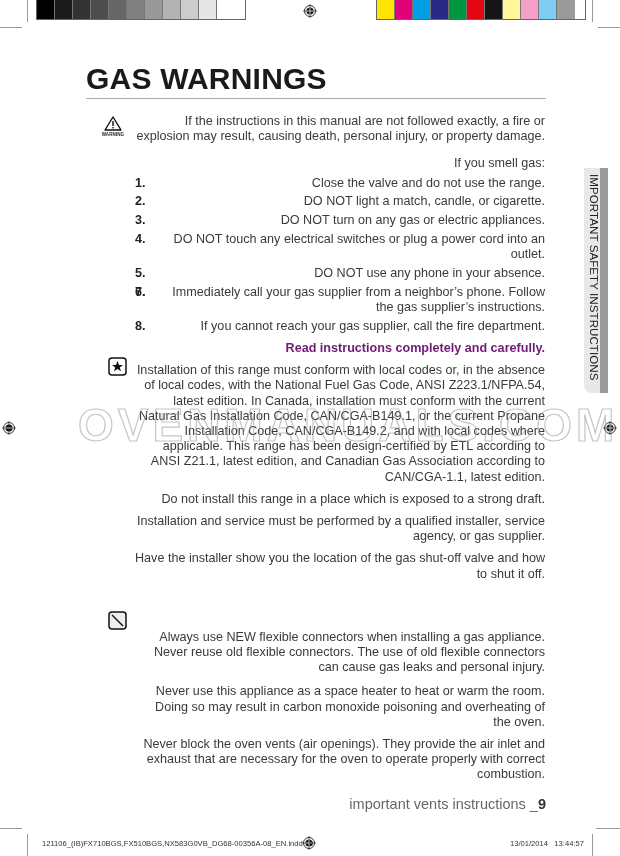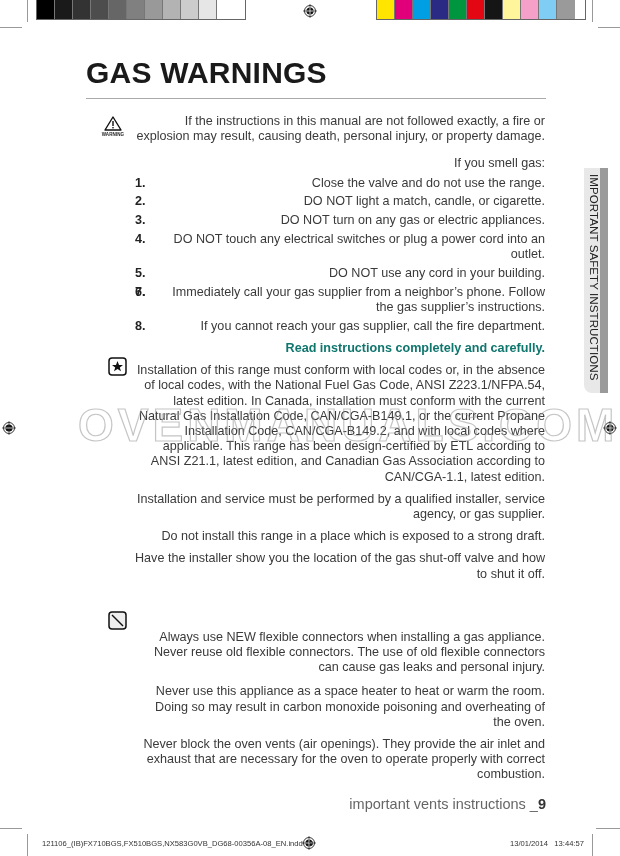--- a/index.html
+++ b/index.html
@@ -11,32 +11,32 @@
   .swatches .sw { width: 18px; height: 19px; border-right: 1px solid #777; box-sizing: border-box; }
   .swatches .sw:last-child { border-right: none; }
   #gray-swatches { left: 36px; width: 210px; }
   #color-swatches { left: 316px; width: 210px; left: 315px; }
   #color-swatches { left: 316px; }
   .crop { position: absolute; background: #999; }
   .reg { position: absolute; width: 14px; height: 14px; }
   .reg svg { width: 14px; height: 14px; display: block; }
 
   .title {
-    position: absolute; left: 86px; top: 56px;
+    position: absolute; left: 86px; top: 62px;
     font-size: 30px; font-weight: bold; color: #1a1a1a; letter-spacing: 0.2px;
     margin: 0;
   }
   .title-rule { position: absolute; left: 86px; top: 98px; width: 460px; height: 1px; background: #aaa; }
 
   .content { position: absolute; left: 135px; top: 114px; width: 410px; font-size: 12.6px; line-height: 15.2px; color: #3a3a3a; text-align: right; }
   .content p { margin: 0 0 7px 0; }
   .content ol { list-style: none; padding: 0; margin: 0 0 7px 0; }
   .content li { position: relative; padding-left: 18px; margin-bottom: 3.6px; }
   .content li .num { position: absolute; left: 0; top: 0; font-weight: bold; color: #222; }
-  .content .bold-line { font-weight: bold; color: #0f766e; }
+  .content .bold-line { font-weight: bold; color: #701a75; }
 
   .icon-box { position: absolute; left: 108px; }
   .warn-icon { position: absolute; left: 98px; top: 116px; width: 30px; text-align: center; }
   .warn-icon svg { display: block; margin: 0 auto; }
   .warn-label { font-size: 4.5px; font-weight: bold; color: #222; letter-spacing: 0.1px; display: block; margin-top: 1px; }
 
   .side-tab {
     position: absolute; left: 584px; top: 168px; width: 24px; height: 225px;
     background: #e8e8e8; border-radius: 0 0 0 8px;
   }
@@ -168,29 +168,29 @@
 </div>
 
 <div class="content">
   <p style="margin-bottom:12px;">If the instructions in this manual are not followed exactly, a fire or explosion may result, causing death, personal injury, or property damage.</p>
   <p style="margin-bottom:4px;">If you smell gas:</p>
   <ol>
     <li><span class="num">1.</span><span>Close the valve and do not use the range.</span></li>
     <li><span class="num">2.</span><span>DO NOT light a match, candle, or cigarette.</span></li>
     <li><span class="num">3.</span><span>DO NOT turn on any gas or electric appliances.</span></li>
     <li><span class="num">4.</span><span>DO NOT touch any electrical switches or plug a power cord into an outlet.</span></li>
-    <li><span class="num">5.</span><span>DO NOT use any cord in your building.</span></li>
+    <li><span class="num">5.</span><span>DO NOT use any phone in your absence.</span></li>
     <li><span class="num">6.</span></li>
     <li><span class="num">7.</span><span>Immediately call your gas supplier from a neighbor’s phone. Follow the gas supplier’s instructions.</span></li>
     <li><span class="num">8.</span><span>If you cannot reach your gas supplier, call the fire department.</span></li>
   </ol>
   <p class="bold-line">Read instructions completely and carefully.</p>
   <p>Installation of this range must conform with local codes or, in the absence of local codes, with the National Fuel Gas Code, ANSI Z223.1/NFPA.54, latest edition. In Canada, installation must conform with the current Natural Gas Installation Code, CAN/CGA-B149.1, or the current Propane Installation Code, CAN/CGA-B149.2, and with local codes where applicable. This range has been design-certified by ETL according to ANSI Z21.1, latest edition, and Canadian Gas Association according to CAN/CGA-1.1, latest edition.</p>
+  <p>Do not install this range in a place which is exposed to a strong draft.</p>
   <p>Installation and service must be performed by a qualified installer, service agency, or gas supplier.</p>
-  <p>Do not install this range in a place which is exposed to a strong draft.</p>
   <p>Have the installer show you the location of the gas shut-off valve and how to shut it off.</p>
   <p style="margin-bottom:9px;margin-top:48px;">Always use NEW flexible connectors when installing a gas appliance. Never reuse old flexible connectors. The use of old flexible connectors can cause gas leaks and personal injury.</p>
   <p>Never use this appliance as a space heater to heat or warm the room. Doing so may result in carbon monoxide poisoning and overheating of the oven.</p>
   <p>Never block the oven vents (air openings). They provide the air inlet and exhaust that are necessary for the oven to operate properly with correct combustion.</p>
 </div>
 
 <div class="watermark">OVENMANUALS.COM</div>
 
 <div class="footer-page"><span>important vents instructions _</span><b>9</b></div>
 

